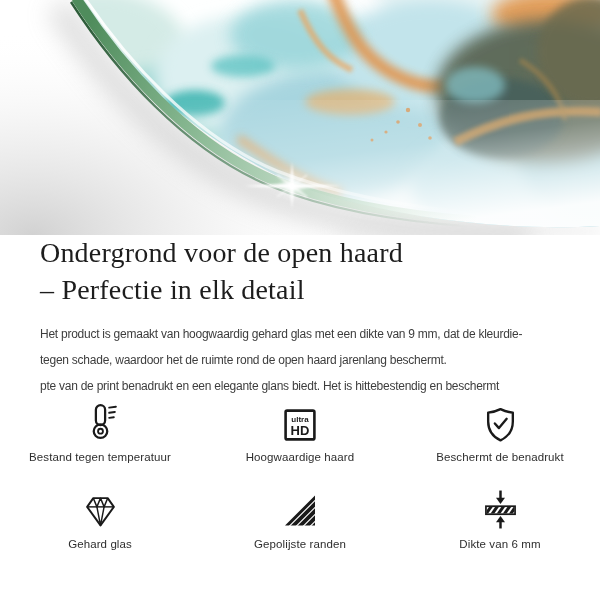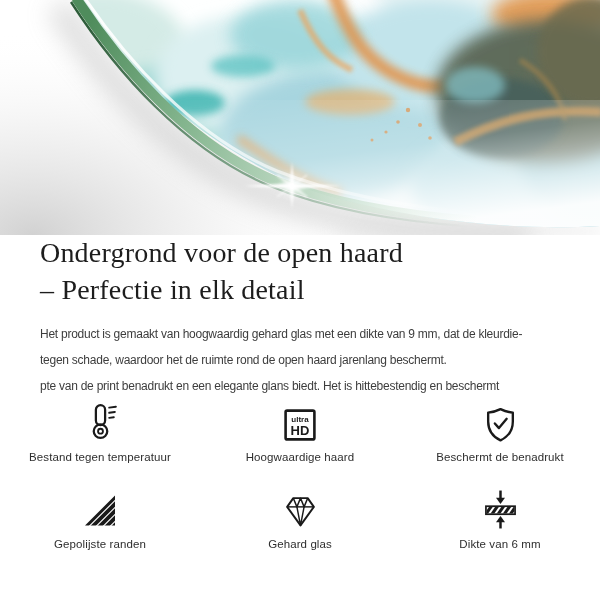--- a/index.html
+++ b/index.html
@@ -185,54 +185,54 @@
       <svg viewBox="0 0 36 36" width="37" height="37">
         <path class="icon-stroke" stroke-width="2.3" stroke-linejoin="round" d="M18,3 C22,5 26,6 30,6.5 L30,15 C30,24 25,30 18,33.5 C11,30 6,24 6,15 L6,6.5 C10,6 14,5 18,3 Z"></path>
         <path class="icon-stroke" stroke-width="2.3" stroke-linecap="round" stroke-linejoin="round" d="M12.5,17 L16.5,21.5 L24,12.5"></path>
       </svg>
     </div>
     <div class="flabel">Beschermt de benadrukt</div>
   </div>
 
   <div class="feature">
     <div class="ficon">
+      <svg viewBox="0 0 36 36" width="37" height="37">
+        <g class="icon-stroke" stroke-linejoin="round">
+          <path stroke-width="1.9" d="M5,13.5 L11,5 L25,5 L31,13.5 L18,31.5 Z"></path>
+          <path stroke-width="1.4" d="M5,13.5 L31,13.5"></path>
+          <path stroke-width="1.4" d="M11,5 L14.5,13.5 L18,5 L21.5,13.5 L25,5"></path>
+          <path stroke-width="1.4" d="M14.5,13.5 L18,31.5 L21.5,13.5"></path>
+        </g>
+      </svg>
+    </div>
+    <div class="flabel">Gehard glas</div>
+  </div>
+
+  <div class="feature">
+    <div class="ficon">
       <svg viewBox="0 0 36 36" width="36" height="36">
         <defs>
           <clipPath id="triClip">
               <path d="M3,31.5 L33,31.5 L33,1.5 Z"></path>
             </clipPath>
         </defs>
         <g clip-path="url(#triClip)" stroke="#1a1a1a" stroke-width="3.8">
           <path d="M2,34 L36,0"></path>
           <path d="M9,34 L36,7"></path>
           <path d="M16,34 L36,14"></path>
           <path d="M23,34 L36,21"></path>
           <path d="M30,34 L36,28"></path>
         </g>
       </svg>
     </div>
     <div class="flabel">Gepolijste randen</div>
   </div>
 
   <div class="feature">
     <div class="ficon">
-      <svg viewBox="0 0 36 36" width="37" height="37">
-        <g class="icon-stroke" stroke-linejoin="round">
-          <path stroke-width="1.9" d="M5,13.5 L11,5 L25,5 L31,13.5 L18,31.5 Z"></path>
-          <path stroke-width="1.4" d="M5,13.5 L31,13.5"></path>
-          <path stroke-width="1.4" d="M11,5 L14.5,13.5 L18,5 L21.5,13.5 L25,5"></path>
-          <path stroke-width="1.4" d="M14.5,13.5 L18,31.5 L21.5,13.5"></path>
-        </g>
-      </svg>
-    </div>
-    <div class="flabel">Gehard glas</div>
-  </div>
-
-  <div class="feature">
-    <div class="ficon">
       <svg viewBox="0 0 36 40" width="37" height="41">
         <defs>
           <clipPath id="barClip">
               <rect x="4.5" y="17.5" width="27" height="6.4"></rect>
             </clipPath>
         </defs>
         <g stroke="#1a1a1a" stroke-width="2.4">
           <path d="M18,1.5 L18,9.5"></path>
           <path d="M18,38.5 L18,30.5"></path>
         </g>

